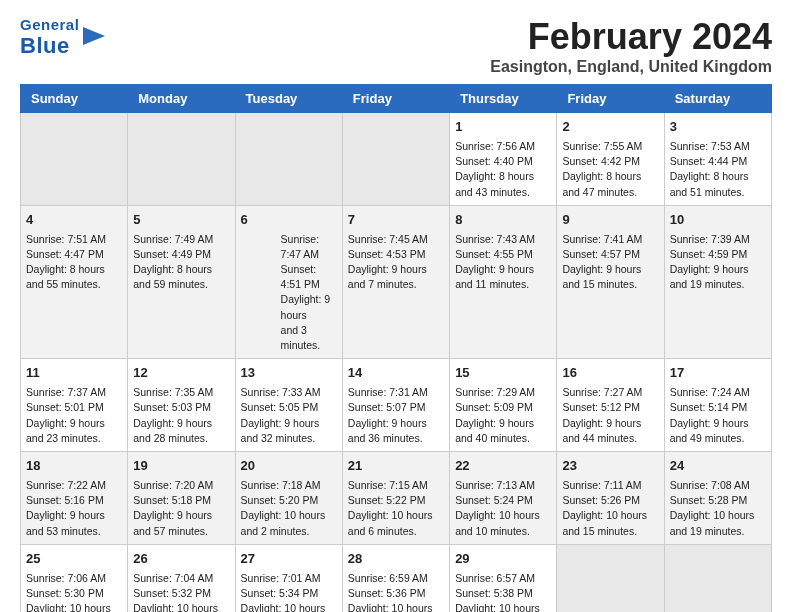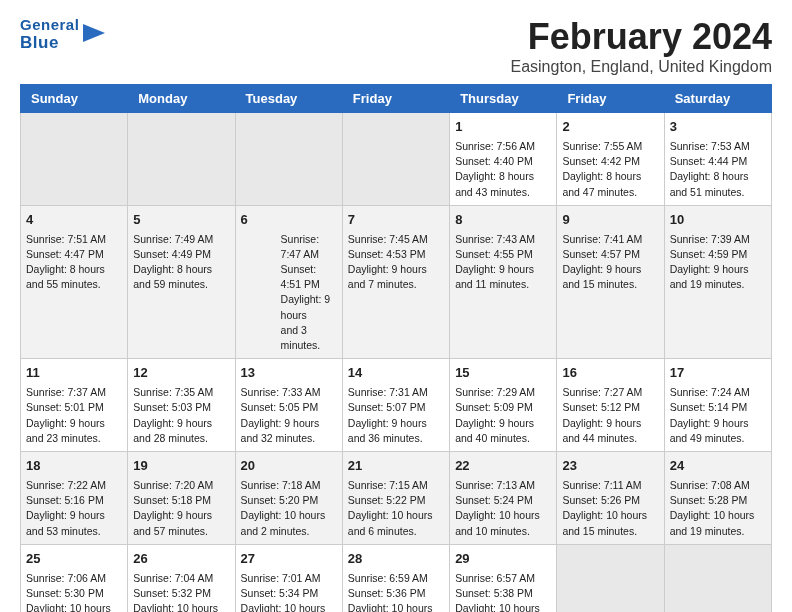--- a/index.html
+++ b/index.html
@@ -19,21 +19,21 @@
     .title-area {
       text-align: right;
     }
     .title-area h1 {
       font-size: 36px;
       font-weight: bold;
       color: #222;
     }
     .title-area h2 {
       font-size: 16px;
-      font-weight: normal;
+      font-weight: bold;
       color: #444;
     }
     table {
       width: 100%;
       border-collapse: collapse;
       font-size: 11px;
     }
     thead tr th {
       background: #2a6bbf;
       color: #fff;
@@ -79,21 +79,21 @@
       display: flex;
       flex-direction: column;
     }
     .logo-general {
       font-size: 15px;
       font-weight: bold;
       color: #1a5ba6;
       letter-spacing: 0.5px;
     }
     .logo-blue {
-      font-size: 17px;
+      font-size: 22px;
       font-weight: bold;
       color: #1a5ba6;
       letter-spacing: 0.5px;
     }
     .logo-flag {
       margin-left: 4px;
       margin-top: -4px;
     }
   </style>
 </head>

